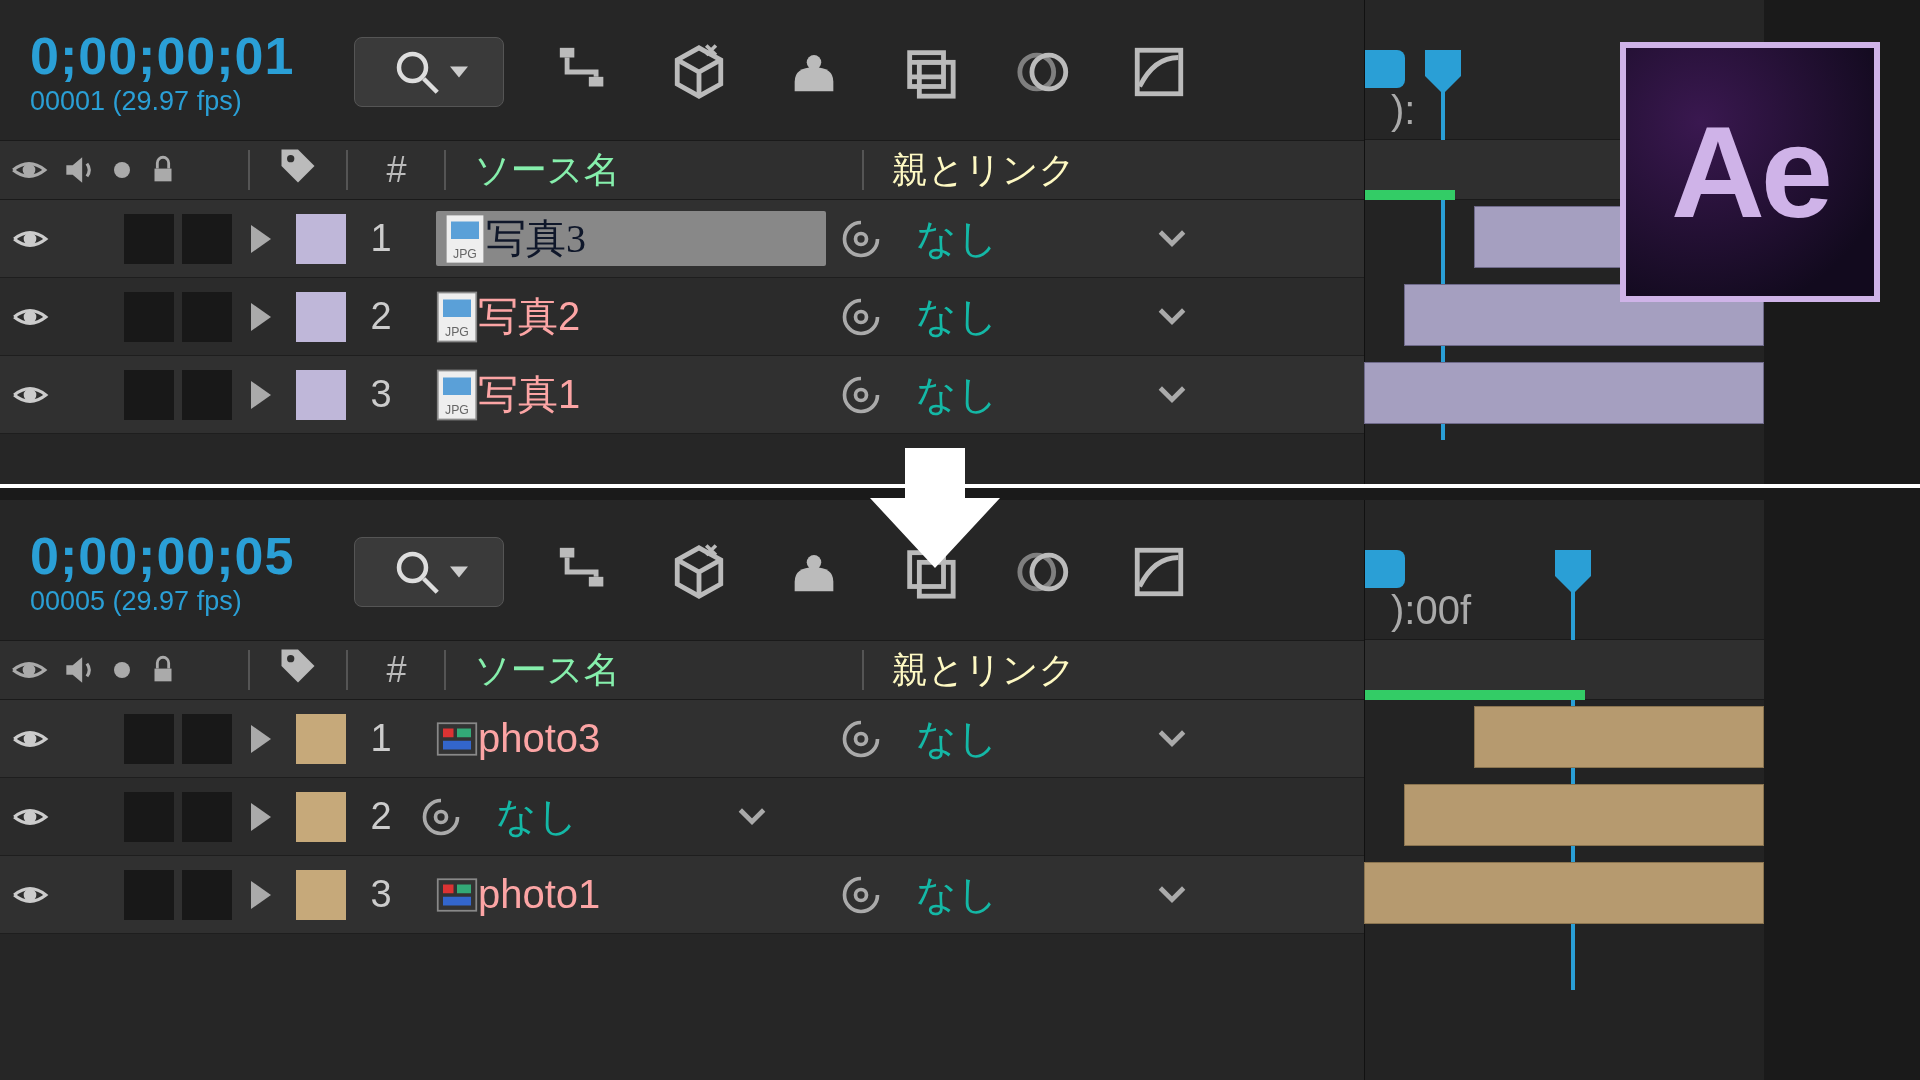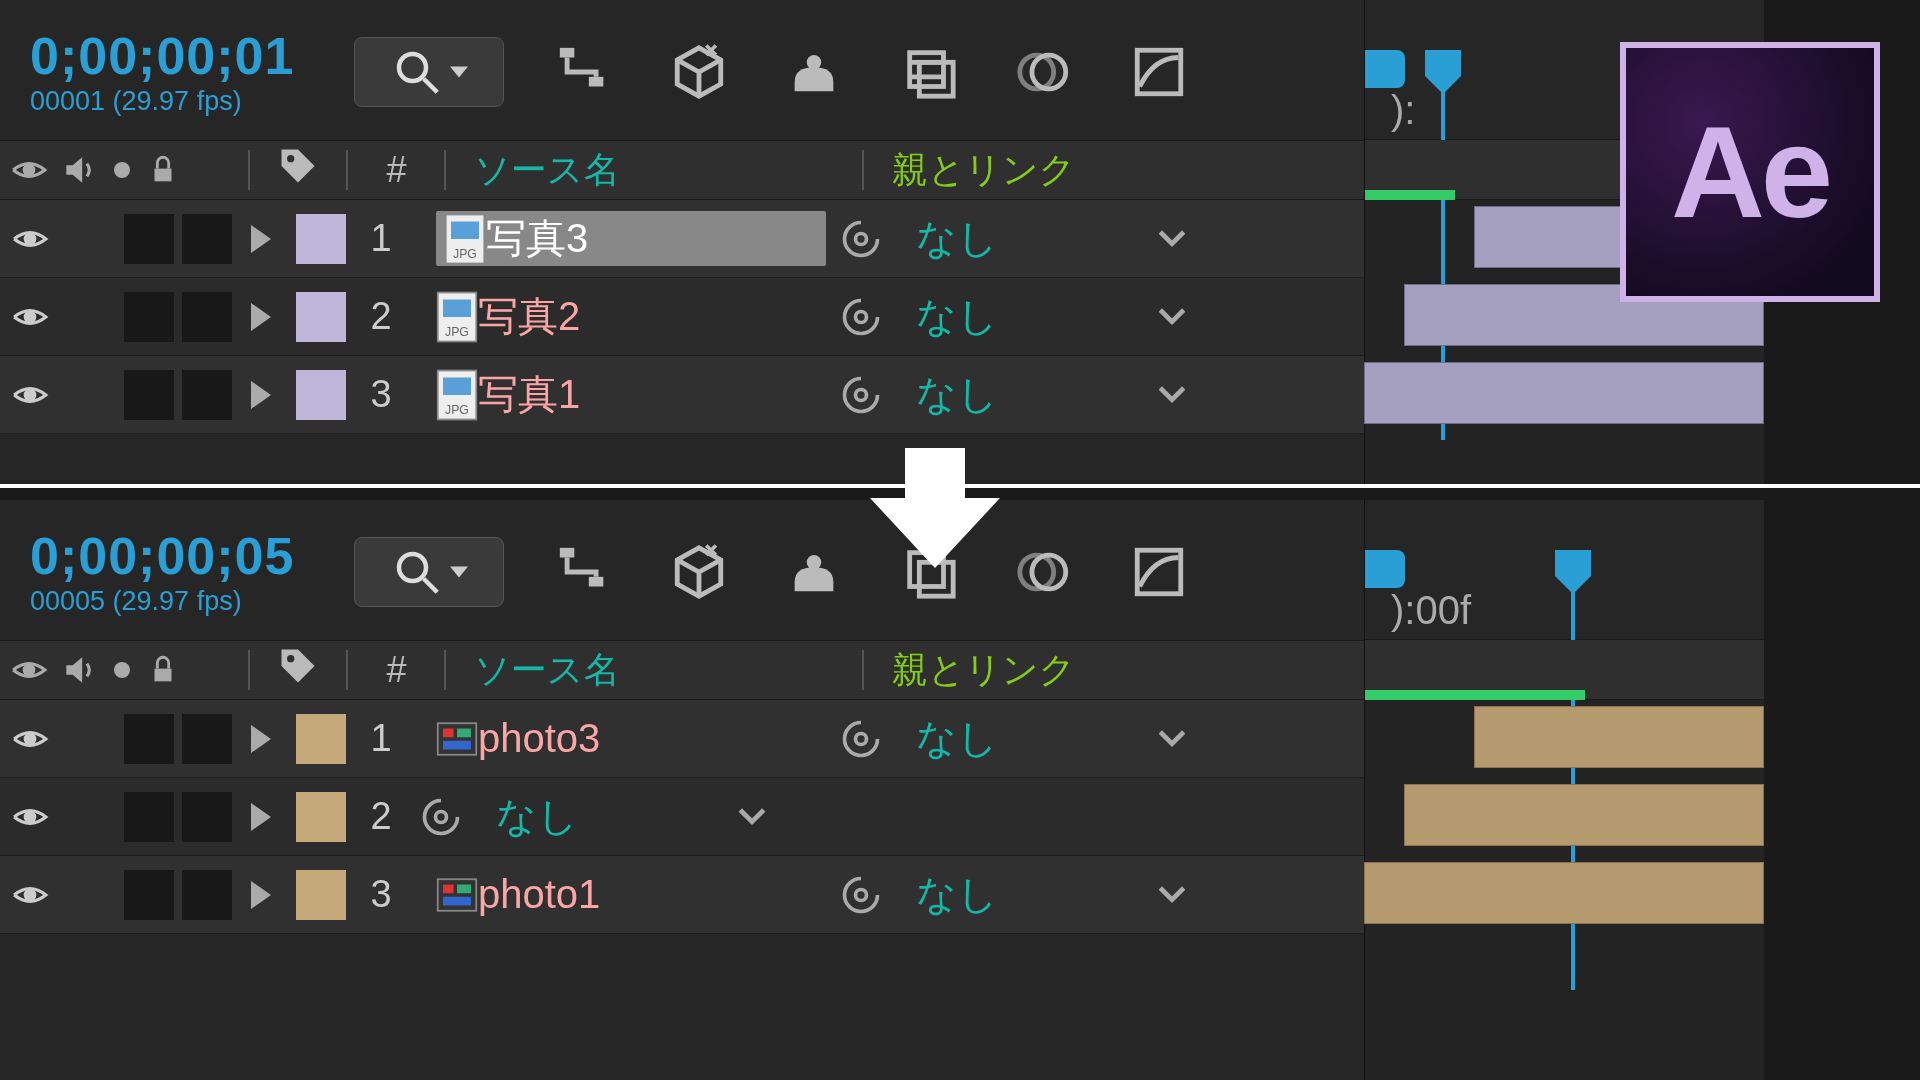--- a/index.html
+++ b/index.html
@@ -84,22 +84,22 @@
     height: 60px;
     border-top: 1px solid #1a1a1a;
     border-bottom: 1px solid #1a1a1a;
     font-size: 36px;
   }
   .col-icons { width: 240px; display:flex; align-items:center; gap:12px; padding-left:10px;}
   .col-icons svg { color:#aaa; }
   .col-label { width: 80px; text-align:center; color:#bbb;}
   .col-num { width: 80px; text-align:center; color:#bbb; font-style:italic;}
   .col-bar { width: 2px; height: 40px; background:#555; margin: 0 8px;}
-  .col-source { width: 400px; padding-left:20px; color:#14b8a6;}
-  .col-parent { padding-left:20px; color:#84cc16;}
+  .col-source { width: 400px; padding-left:20px; color:#86efac;}
+  .col-parent { padding-left:20px; color:#fef9c3;}
 
   
   .layer-row {
     display: flex;
     align-items: center;
     height: 78px;
     border-bottom: 1px solid #1e1e1e;
     background: #303030;
   }
   .layer-row.shade { background: #2b2b2b; }
@@ -108,21 +108,21 @@
   .cell-box1 { width: 50px; height:50px; background:#181818; margin:0 4px;}
   .cell-expand { width: 50px; display:flex; justify-content:center; color:#aaa;}
   .cell-color { width: 50px; height:50px; margin:0 10px;}
   .color-lavender { background:#bfb7d9; }
   .color-tan { background:#c6a97a; }
   .cell-idx { width: 50px; text-align:center; font-size:38px; color:#ccc;}
   .cell-nameblock { display:flex; align-items:center; width:420px; padding-left:30px;}
   .cell-nameblock.selected { background:#888; color:#111; border-radius:2px; margin-left:30px; padding-left:8px; width:390px;}
   .file-icon { width:42px; height:54px; }
   .layer-name { font-size:40px; color:#fca5a5; }
-  .layer-name.sel { color:#ffffff; }
+  .layer-name.sel { color:#0f172a;font-family:Liberation Serif, serif; }
   .cell-pick { width:70px; display:flex; justify-content:center; color:#aaa;}
   .cell-parentsel { display:flex; align-items:center; width:320px; padding-left:20px; font-size:40px; color:#14b8a6; justify-content:space-between; padding-right:30px;}
   .chev { color:#aaa; }
 
   
   .timeline-area {
     position: absolute;
     top: 0;
     right: 0;
     width: 400px;

